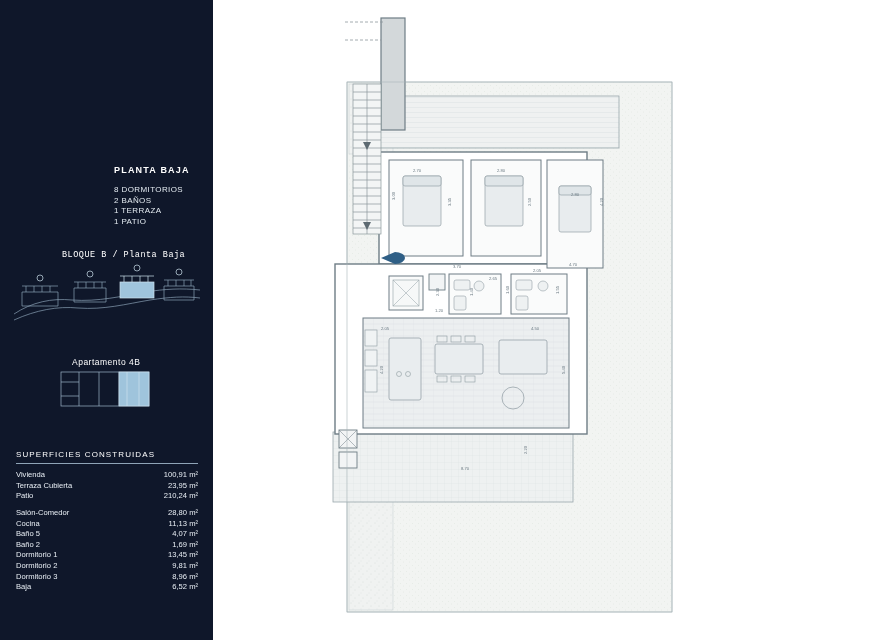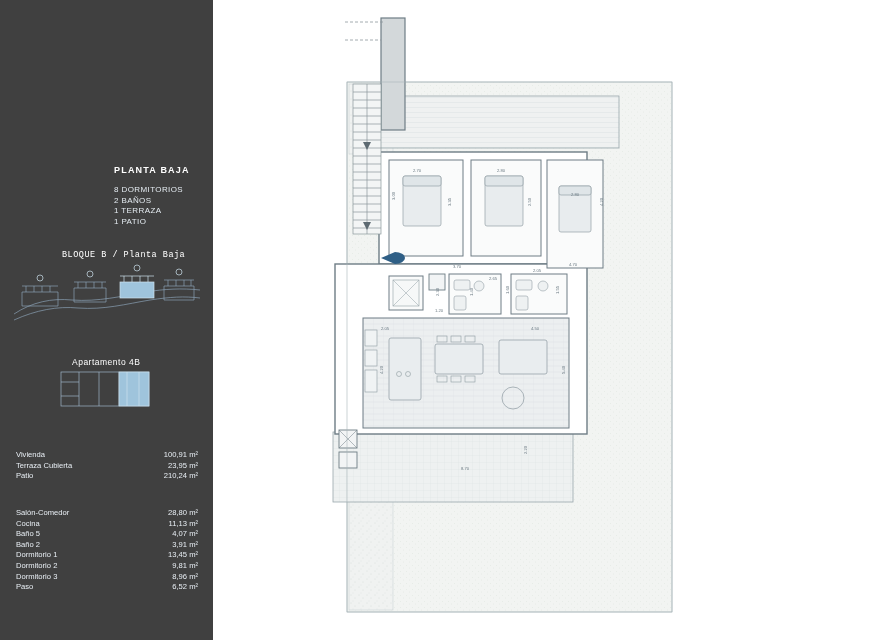--- a/index.html
+++ b/index.html
@@ -7,21 +7,21 @@
   body {
     width: 880px; height: 640px;
     background: #ffffff;
     font-family: "Liberation Sans", sans-serif;
     overflow: hidden;
     position: relative;
   }
   
   #sidebar {
     position: absolute; left:0; top:0; width:213px; height:640px;
-    background: #404040;
+    background: #0f172a;
     color: #ffffff;
   }
   .side-title {
     position:absolute; left:114px; top:165px;
     font-size:9px; letter-spacing:1.2px; font-weight:bold; color:#ffffff;
   }
   .side-list {
     position:absolute; left:114px; top:185px;
     font-size:8px; line-height:10.5px; letter-spacing:0.4px; color:#e4ebf1;
   }
@@ -114,20 +114,21 @@
       <path d="M6 20 h18 M6 34 h18 M24 10 v34"></path>
       <path d="M44 10 v34 M64 10 v34"></path>
     </g>
     <rect x="64" y="10" width="30" height="34" fill="#9fc4dc" stroke="#cfe2ee" stroke-width="0.7"></rect>
     <g fill="none" stroke="#cfe2ee" stroke-width="0.7">
       <path d="M72 10 v34 M84 10 v34"></path>
     </g>
   </svg>
 
   <div class="sec" id="sec-construidas">
+    <div class="sec-title">SUPERFICIES CONSTRUIDAS</div>
     <div class="row">
       <span>Vivienda</span>
       <span class="v">100,91 m²</span>
     </div>
     <div class="row">
       <span>Terraza Cubierta</span>
       <span class="v">23,95 m²</span>
     </div>
     <div class="row">
       <span>Patio</span>
@@ -143,36 +144,36 @@
     <div class="row">
       <span>Cocina</span>
       <span class="v">11,13 m²</span>
     </div>
     <div class="row">
       <span>Baño 5</span>
       <span class="v">4,07 m²</span>
     </div>
     <div class="row">
       <span>Baño 2</span>
-      <span class="v">3,91 m²</span>
+      <span class="v">1,69 m²</span>
     </div>
     <div class="row">
       <span>Dormitorio 1</span>
       <span class="v">13,45 m²</span>
     </div>
     <div class="row">
       <span>Dormitorio 2</span>
       <span class="v">9,81 m²</span>
     </div>
     <div class="row">
       <span>Dormitorio 3</span>
       <span class="v">8,96 m²</span>
     </div>
     <div class="row">
-      <span>Paso</span>
+      <span>Baja</span>
       <span class="v">6,52 m²</span>
     </div>
   </div>
 </div>
 
 <div id="plan">
   <svg width="667" height="640" viewBox="0 0 667 640">
     <defs>
       <pattern id="tile" width="10" height="6" patternUnits="userSpaceOnUse">
         <rect width="10" height="6" fill="#eceff0"></rect>

